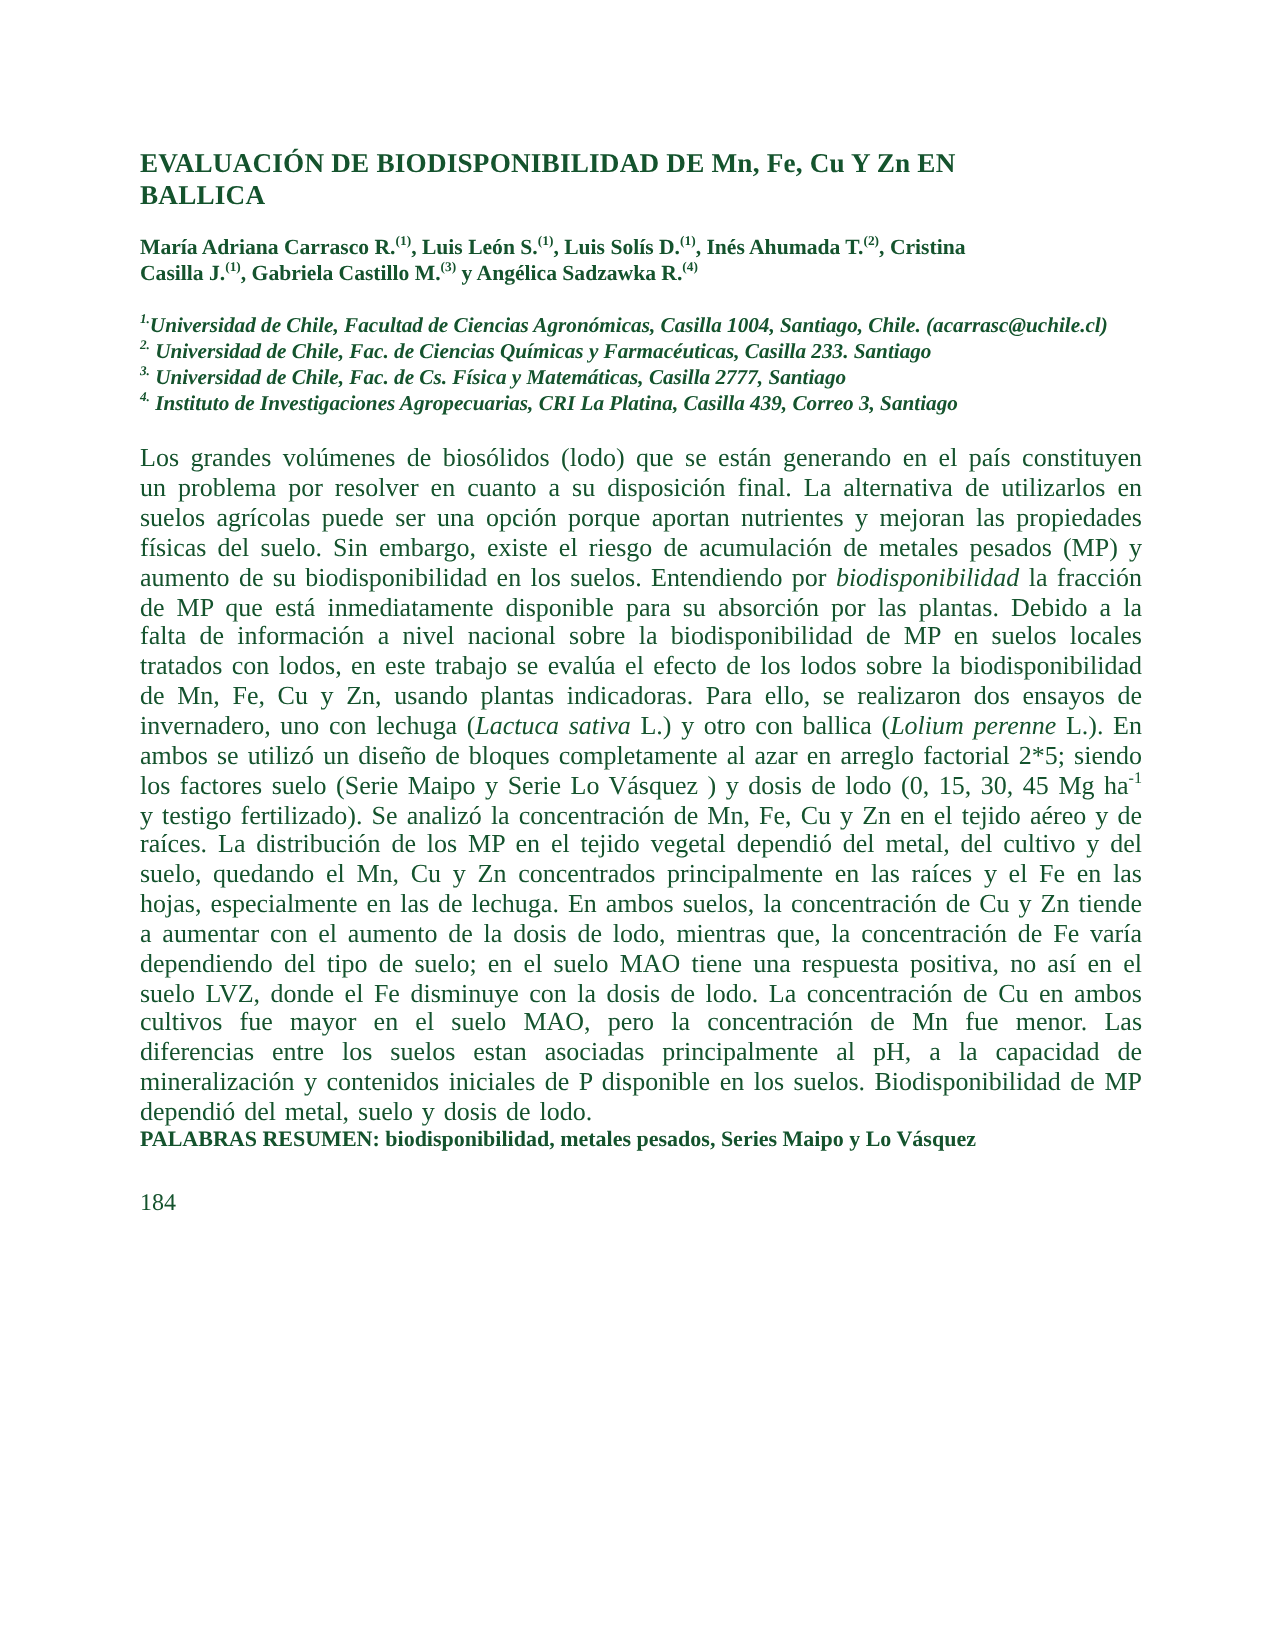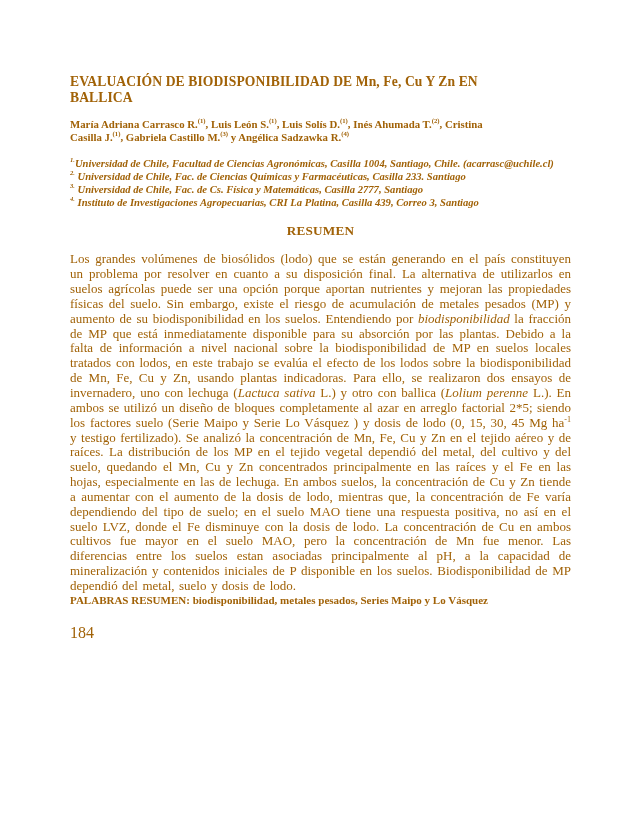--- a/index.html
+++ b/index.html
@@ -1,21 +1,21 @@
 <!DOCTYPE html>
 <html><head>
 <meta charset="utf-8">
 <style>
   html, body { margin: 0; padding: 0; background: #ffffff; }
   .page {
     position: relative;
     width: 640px;
     height: 816px;
     background: #ffffff;
-    color: #a16207;
+    color: #14532d;
     font-family: "Liberation Serif", "DejaVu Serif", serif;
     overflow: hidden;
   }
   .content {
     position: absolute;
     left: 70px;
     top: 0;
     width: 501px;
   }
   .title {
@@ -65,21 +65,21 @@
   }
   .ack-label { font-weight: bold; }
   .kw {
     margin: 0;
     font-size: 11px;
     font-weight: bold;
     line-height: 13.6px;
   }
   .pagenum {
     margin: 17px 0 0 0;
-    font-size: 16px;
+    font-size: 12px;
   }
 </style>
 </head>
 <body>
 
 <div class="page">
   <div class="content">
 
     <h1 class="title">
       <div>EVALUACIÓN DE BIODISPONIBILIDAD DE Mn, Fe, Cu Y Zn EN</div>
@@ -91,21 +91,20 @@
       <div><span>Casilla J.</span><sup>(1)</sup><span>, Gabriela Castillo M.</span><sup>(3)</sup><span> y Angélica Sadzawka R.</span><sup>(4)</sup></div>
     </div>
 
     <div class="affiliations">
       <div><sup>1.</sup><span>Universidad de Chile, Facultad de Ciencias Agronómicas, Casilla 1004, Santiago, Chile. (acarrasc@uchile.cl)</span></div>
       <div><sup>2.</sup><span> Universidad de Chile, Fac. de Ciencias Químicas y Farmacéuticas, Casilla 233. Santiago</span></div>
       <div><sup>3.</sup><span> Universidad de Chile, Fac. de Cs. Física y Matemáticas, Casilla 2777, Santiago</span></div>
       <div><sup>4.</sup><span> Instituto de Investigaciones Agropecuarias, CRI La Platina, Casilla 439, Correo 3, Santiago</span></div>
     </div>
 
-    <h2 class="resumen">RESUMEN</h2>
 
     <p class="body-text"><span>Los grandes volúmenes de biosólidos (lodo) que se están generando en el país constituyen un problema por resolver en cuanto a su disposición final.  La alternativa de utilizarlos en suelos agrícolas puede ser una opción porque aportan nutrientes y mejoran las propiedades físicas del suelo. Sin embargo, existe el riesgo de acumulación de metales pesados (MP) y aumento de su biodisponibilidad en los suelos. Entendiendo por </span><span class="it">biodisponibilidad</span><span> la fracción de MP que está inmediatamente disponible para su absorción por las plantas. Debido a la falta de información a nivel nacional sobre la biodisponibilidad de MP en suelos locales tratados con lodos, en este trabajo se evalúa el efecto de los lodos sobre la biodisponibilidad de Mn, Fe, Cu y Zn, usando plantas indicadoras. Para ello, se realizaron dos ensayos de invernadero, uno con lechuga (</span><span class="it">Lactuca sativa</span><span> L.) y otro con ballica (</span><span class="it">Lolium perenne</span><span> L.). En ambos se utilizó un diseño de bloques completamente al azar en arreglo factorial 2*5; siendo los factores suelo (Serie Maipo y Serie Lo Vásquez ) y dosis de lodo (0, 15, 30, 45 Mg ha</span><sup>-1</sup><span> y testigo fertilizado). Se analizó la concentración de Mn, Fe, Cu y Zn en el tejido aéreo y de raíces. La distribución de los MP en el tejido vegetal dependió del metal, del cultivo y del suelo, quedando el Mn, Cu y Zn concentrados principalmente en las raíces y el Fe en las hojas, especialmente en las de lechuga. En ambos suelos, la concentración de Cu y Zn tiende a aumentar con el aumento de la dosis de lodo, mientras que, la concentración de Fe varía dependiendo del tipo de suelo; en el suelo MAO tiene una respuesta positiva, no así en el suelo LVZ, donde el Fe disminuye con la dosis de lodo. La concentración de Cu en ambos cultivos fue mayor en el suelo MAO, pero la concentración de Mn fue menor. Las diferencias entre los suelos estan asociadas principalmente al pH, a la capacidad de mineralización y contenidos iniciales de P disponible en los suelos. Biodisponibilidad de MP dependió del metal, suelo y dosis de lodo.</span></p>
 
 
     <p class="kw">
       <span>PALABRAS RESUMEN:</span><span> biodisponibilidad, metales pesados, Series Maipo y Lo Vásquez</span>
     </p>
 
     <div class="pagenum">184</div>
 

